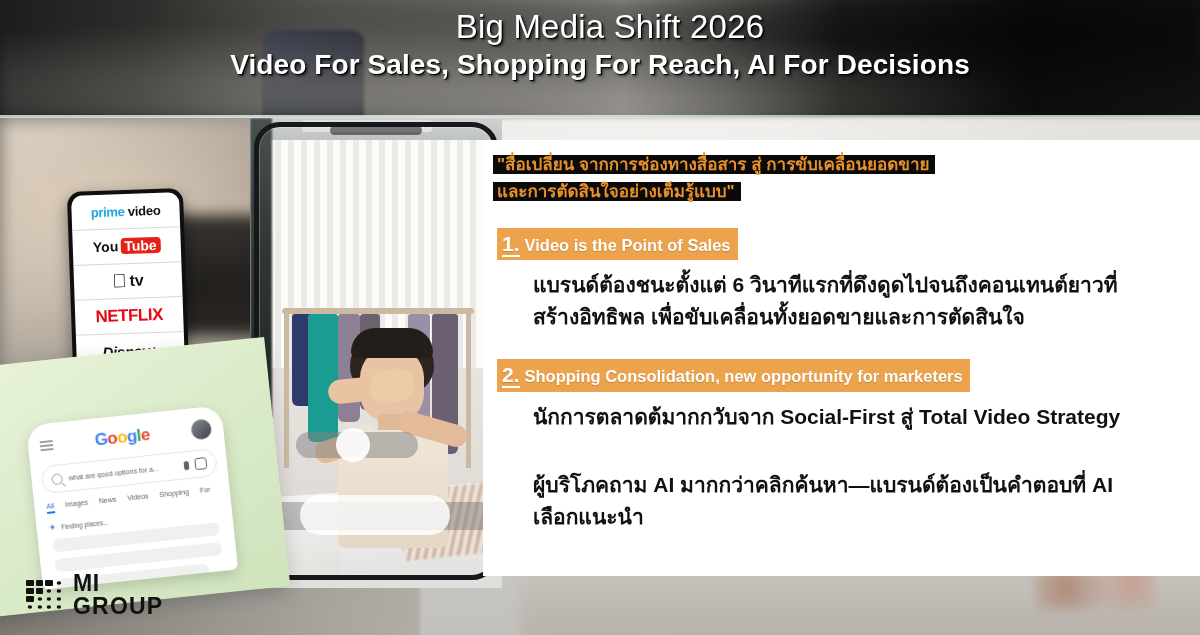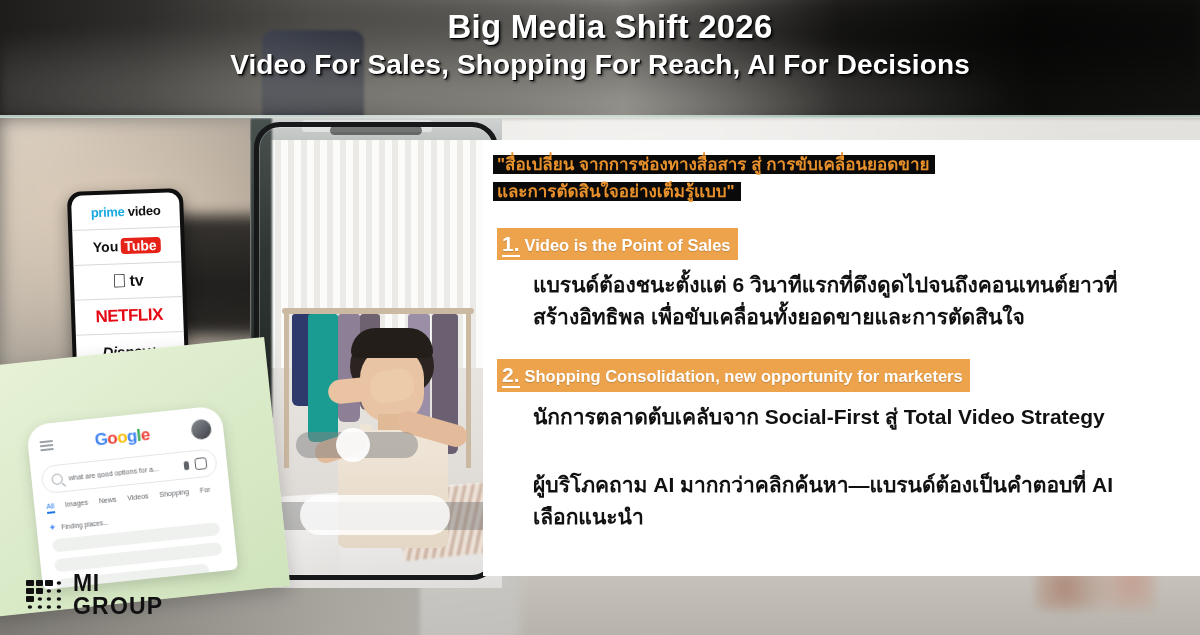--- a/index.html
+++ b/index.html
@@ -63,21 +63,21 @@
     filter:blur(6px);
   }
   .header-phone{
     position:absolute;left:262px;top:30px;width:102px;height:90px;
     border-radius:12px 12px 0 0;
     background:linear-gradient(160deg,#3c4150 0%,#2b2f3b 55%,#22252e 100%);
     filter:blur(1.5px);
   }
   .header-text{position:absolute;left:0;top:0;width:1200px;text-align:center;z-index:4;}
   .h-title{
-    margin-top:8px;color:#fff;font-weight:bold;font-size:33px;letter-spacing:.2px;
+    margin-top:8px;color:#fff;font-weight:normal;font-size:33px;letter-spacing:.2px;
     text-shadow:1px 1px 0 #000,2px 2px 3px rgba(0,0,0,.75);
     margin-left:20px;
   }
   .h-sub{
     margin-top:3px;color:#fff;font-weight:bold;font-size:28px;letter-spacing:.1px;
     text-shadow:1px 1px 0 #000,2px 2px 3px rgba(0,0,0,.75);
   }
   .header-rule{
     position:absolute;left:0;top:115px;width:1200px;height:3px;z-index:5;
     background:linear-gradient(90deg,#cfe3dc 0%,#e6f0ea 40%,#bcd6cc 70%,#d6e8e0 100%);
@@ -418,21 +418,21 @@
       </div>
       <div class="item-body">แบรนด์ต้องชนะตั้งแต่ 6 วินาทีแรกที่ดึงดูดไปจนถึงคอนเทนต์ยาวที่สร้างอิทธิพล เพื่อขับเคลื่อนทั้งยอดขายและการตัดสินใจ</div>
     </div>
 
     <div class="sp2"></div>
 
     <div class="item">
       <div class="item-head">
         <span class="num">2.</span><span>Shopping Consolidation, new opportunity for marketers</span>
       </div>
-      <div class="item-body">นักการตลาดต้บเคลับจาก Social-First สู่ Total Video Strategy</div>
+      <div class="item-body">นักการตลาดต้มากกวับจาก Social-First สู่ Total Video Strategy</div>
     </div>
 
     <div class="sp3"></div>
 
     <div class="item">
       <div class="item-body">ผู้บริโภคถาม AI มากกว่าคลิกค้นหา—แบรนด์ต้องเป็นคำตอบที่ AI เลือกแนะนำ</div>
     </div>
 
   </div>
 

